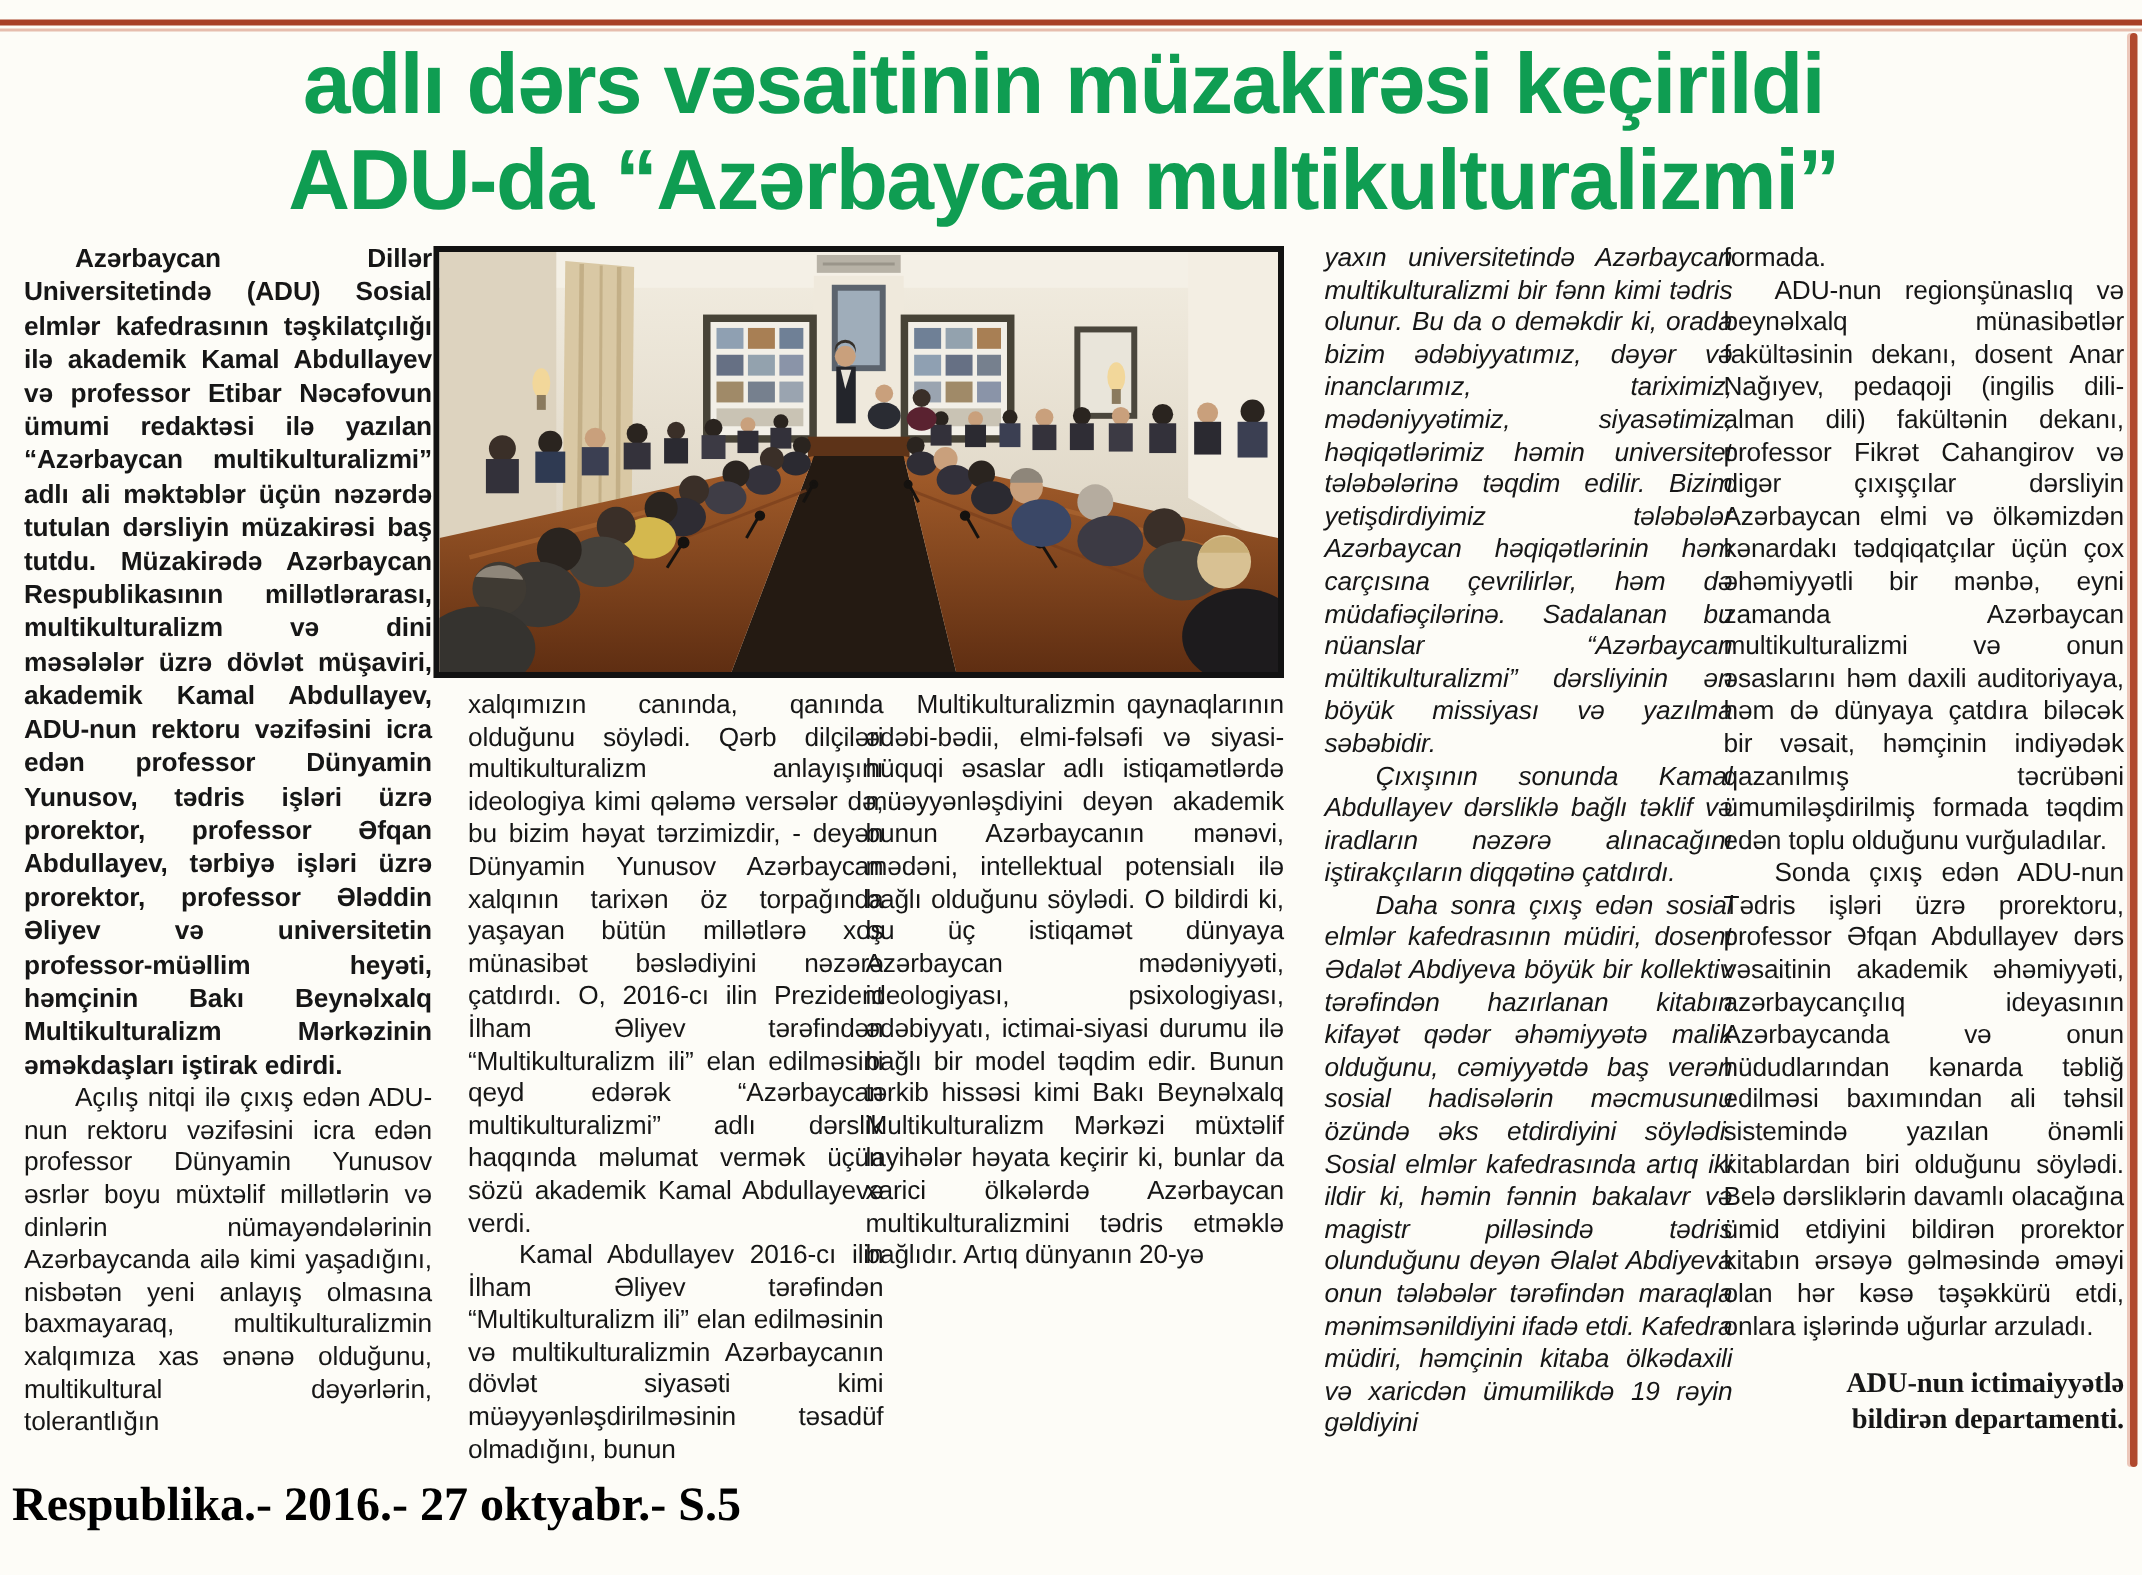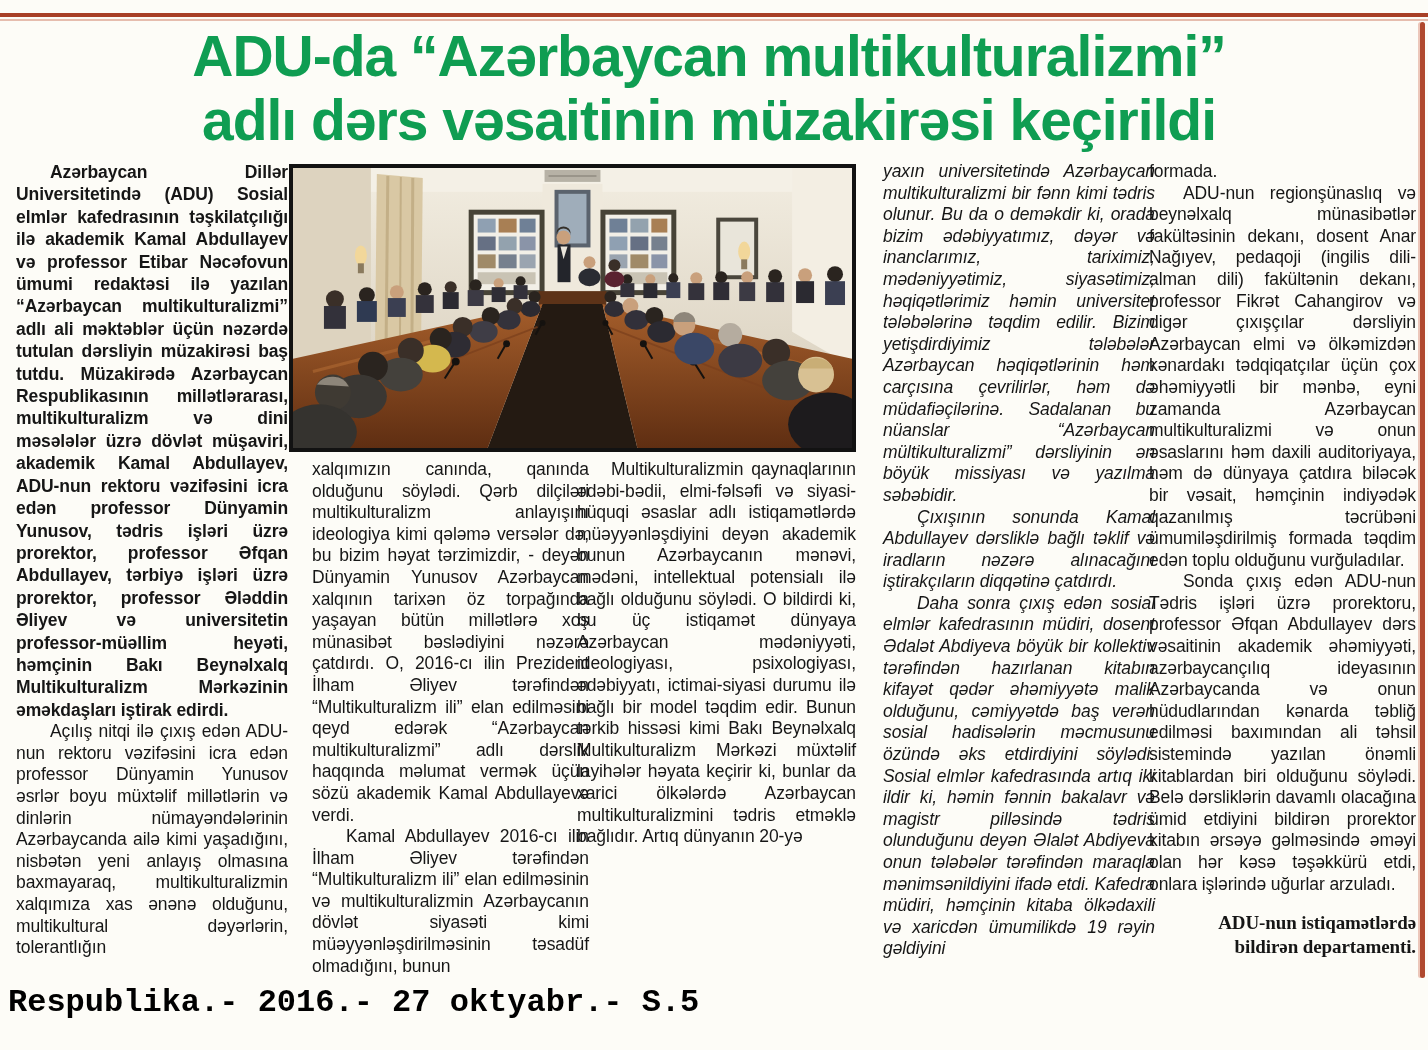--- a/index.html
+++ b/index.html
@@ -55,38 +55,38 @@
   .signature{
     margin-top:16px;
     font-family:"Liberation Serif", serif;
     font-weight:bold;
     font-size:19px;line-height:24px;
     text-align:right;
     text-indent:0;
   }
   .footer-citation{
     position:absolute;left:8px;top:984px;
-    font-family:Liberation Mono, monospace;
+    font-family:Liberation Serif, serif;
     font-weight:bold;
     font-size:32px;
     color:#000;
   }
 </style>
 </head>
 <body>
 
 <div class="page">
 
   <div class="top-rule"></div>
   <div class="top-rule-echo"></div>
   <div class="right-rule"></div>
 
   <div class="headline">
+    <div>adlı dərs vəsaitinin müzakirəsi keçirildi</div>
     <div>ADU-da “Azərbaycan multikulturalizmi”</div>
-    <div>adlı dərs vəsaitinin müzakirəsi keçirildi</div>
   </div>
 
   <div class="col" id="col1">
     <p class="ind lede">Azərbaycan Dillər Universitetində (ADU) Sosial elmlər kafedrasının təşkilatçılığı ilə akademik Kamal Abdullayev və professor Etibar Nəcəfovun ümumi redaktəsi ilə yazılan “Azərbaycan multikulturalizmi” adlı ali məktəblər üçün nəzərdə tutulan dərsliyin müzakirəsi baş tutdu. Müzakirədə Azərbaycan Respublikasının millətlərarası, multikulturalizm və dini məsələlər üzrə dövlət müşaviri, akademik Kamal Abdullayev, ADU-nun rektoru vəzifəsini icra edən professor Dünyamin Yunusov, tədris işləri üzrə prorektor, professor Əfqan Abdullayev, tərbiyə işləri üzrə prorektor, professor Ələddin Əliyev və universitetin professor-müəllim heyəti, həmçinin Bakı Beynəlxalq Multikulturalizm Mərkəzinin əməkdaşları iştirak edirdi.</p>
     <p class="ind">Açılış nitqi ilə çıxış edən ADU-nun rektoru vəzifəsini icra edən professor Dünyamin Yunusov əsrlər boyu müxtəlif millətlərin və dinlərin nümayəndələrinin Azərbaycanda ailə kimi yaşadığını, nisbətən yeni anlayış olmasına baxmayaraq, multikulturalizmin xalqımıza xas ənənə olduğunu, multikultural dəyərlərin, tolerantlığın</p>
   </div>
 
   <figure class="photo-frame" style="margin:0">
     <svg viewBox="0 0 560 282" preserveAspectRatio="none">
       <defs>
@@ -268,20 +268,20 @@
     <p>yaxın universitetində Azərbaycan multikulturalizmi bir fənn kimi tədris olunur. Bu da o deməkdir ki, orada bizim ədəbiyyatımız, dəyər və inanclarımız, tariximiz, mədəniyyətimiz, siyasətimiz, həqiqətlərimiz həmin universitet tələbələrinə təqdim edilir. Bizim yetişdirdiyimiz tələbələr Azərbaycan həqiqətlərinin həm carçısına çevrilirlər, həm də müdafiəçilərinə. Sadalanan bu nüanslar “Azərbaycan mültikulturalizmi” dərsliyinin ən böyük missiyası və yazılma səbəbidir.</p>
     <p class="ind">Çıxışının sonunda Kamal Abdullayev dərsliklə bağlı təklif və iradların nəzərə alınacağını iştirakçıların diqqətinə çatdırdı.</p>
     <p class="ind">Daha sonra çıxış edən sosial elmlər kafedrasının müdiri, dosent Ədalət Abdiyeva böyük bir kollektiv tərəfindən hazırlanan kitabın kifayət qədər əhəmiyyətə malik olduğunu, cəmiyyətdə baş verən sosial hadisələrin məcmusunu özündə əks etdirdiyini söylədi. Sosial elmlər kafedrasında artıq iki ildir ki, həmin fənnin bakalavr və magistr pilləsində tədris olunduğunu deyən Əlalət Abdiyeva onun tələbələr tərəfindən maraqla mənimsənildiyini ifadə etdi. Kafedra müdiri, həmçinin kitaba ölkədaxili və xaricdən ümumilikdə 19 rəyin gəldiyini</p>
   </div>
 
   <div class="col" id="col5">
     <p>formada.</p>
     <p class="ind">ADU-nun regionşünaslıq və beynəlxalq münasibətlər fakültəsinin dekanı, dosent Anar Nağıyev, pedaqoji (ingilis dili-alman dili) fakültənin dekanı, professor Fikrət Cahangirov və digər çıxışçılar dərsliyin Azərbaycan elmi və ölkəmizdən kənardakı tədqiqatçılar üçün çox əhəmiyyətli bir mənbə, eyni zamanda Azərbaycan multikulturalizmi və onun əsaslarını həm daxili auditoriyaya, həm də dünyaya çatdıra biləcək bir vəsait, həmçinin indiyədək qazanılmış təcrübəni ümumiləşdirilmiş formada təqdim edən toplu olduğunu vurğuladılar.</p>
     <p class="ind">Sonda çıxış edən ADU-nun Tədris işləri üzrə prorektoru, professor Əfqan Abdullayev dərs vəsaitinin akademik əhəmiyyəti, azərbaycançılıq ideyasının Azərbaycanda və onun hüdudlarından kənarda təbliğ edilməsi baxımından ali təhsil sistemində yazılan önəmli kitablardan biri olduğunu söylədi. Belə dərsliklərin davamlı olacağına ümid etdiyini bildirən prorektor kitabın ərsəyə gəlməsində əməyi olan hər kəsə təşəkkürü etdi, onlara işlərində uğurlar arzuladı.</p>
     <div class="signature">
-      <div>ADU-nun istiqamətlərdə</div>
+      <div>ADU-nun ictimaiyyətlə</div>
       <div>bildirən departamenti.</div>
     </div>
   </div>
 
   <div class="footer-citation">Respublika.- 2016.- 27 oktyabr.- S.5</div>
 
 </div>
 
 </body></html>

